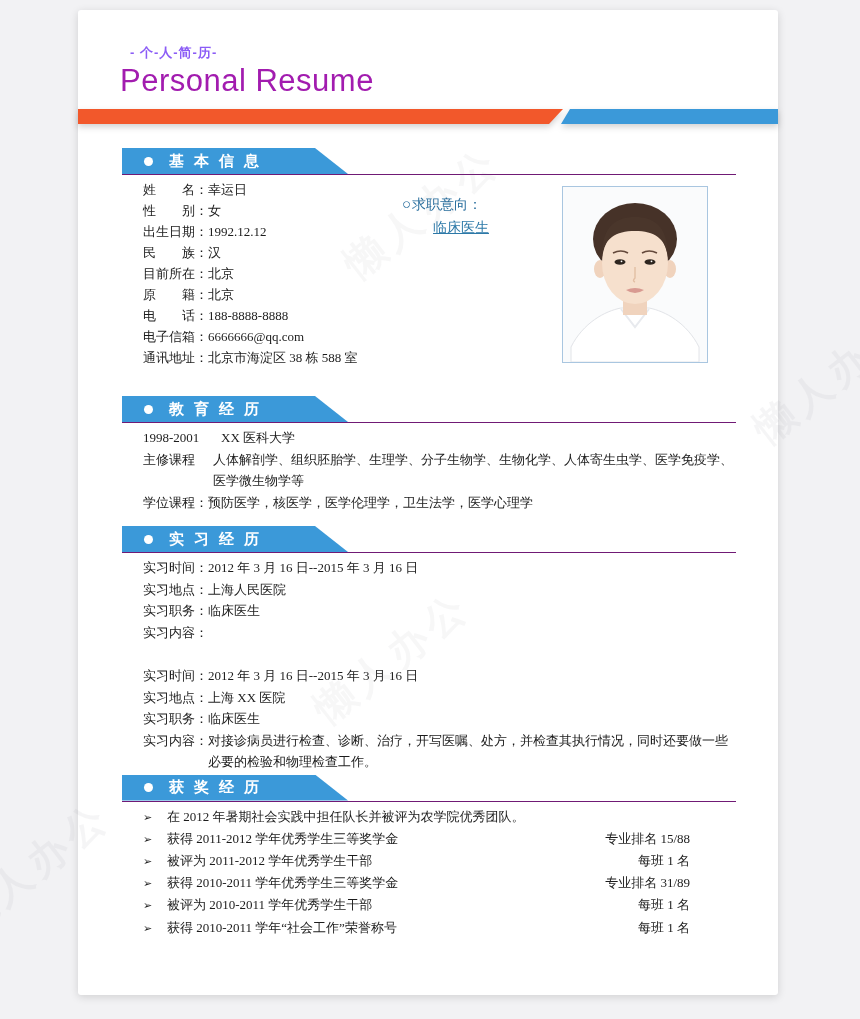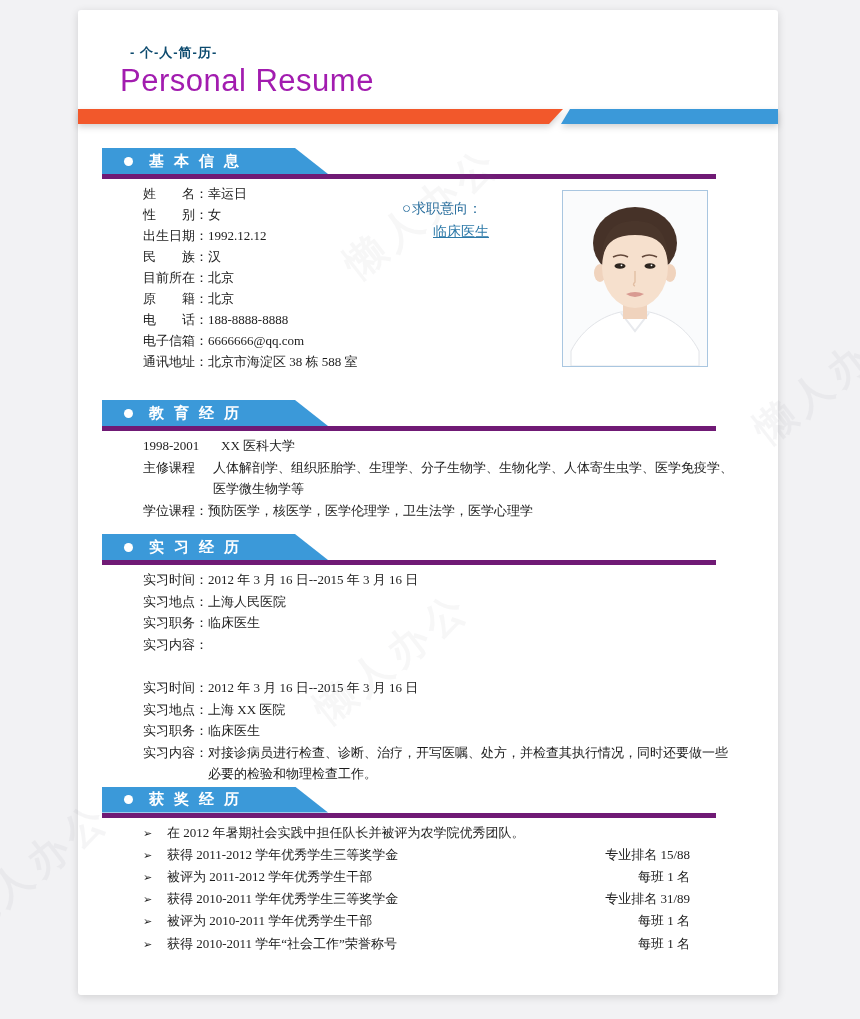--- a/index.html
+++ b/index.html
@@ -16,40 +16,40 @@
   }
   .page{
     position:absolute;left:78px;top:10px;width:700px;height:985px;
     background:#ffffff;border-radius:3px;box-shadow:0 2px 8px rgba(0,0,0,0.14);
     z-index:1;
   }
   
   .subtitle{
     margin:34px 0 0 52px;
     font-family:"Liberation Sans","DejaVu Sans",sans-serif;
-    font-size:13px;font-weight:bold;letter-spacing:1px;color:#0c4a6e;
+    font-size:13px;font-weight:bold;letter-spacing:1px;color:#8b5cf6;
   }
   .title{
     margin:1px 0 0 42px;
     font-family:"Liberation Sans","DejaVu Sans",sans-serif;
     font-size:31px;color:#a21caf;letter-spacing:0.5px;line-height:36px;
   }
   .stripe{position:relative;height:15px;margin-top:10px;filter:drop-shadow(0 3px 3px rgba(0,0,0,0.18));}
   .stripe-orange{
     position:absolute;left:0;top:0;width:485px;height:15px;background:#f2582b;
     clip-path:polygon(0 0,100% 0,calc(100% - 14px) 100%,0 100%);
   }
   .stripe-blue{
     position:absolute;left:483px;top:0;right:0;height:15px;background:#3b99d9;
     clip-path:polygon(9px 0,100% 0,100% 100%,0 100%);
   }
   
   .sec-head{
-    margin-left:24px;width:614px;height:26px;position:relative;
-    border-bottom:5px solid #701a75;
+    margin-left:44px;width:614px;height:26px;position:relative;
+    border-bottom:1px solid #701a75;
   }
   .ribbon{
     position:absolute;left:0;bottom:0;width:226px;height:26px;background:#3b99d9;
     clip-path:polygon(0 0,193px 0,226px 100%,0 100%);
     display:flex;align-items:center;
   }
   .dot{width:9px;height:9px;border-radius:50%;background:#ffffff;margin-left:22px;flex:0 0 auto;}
   .sec-title{
     color:#ffffff;font-weight:bold;font-size:15px;letter-spacing:10px;
     margin-left:16px;white-space:nowrap;

